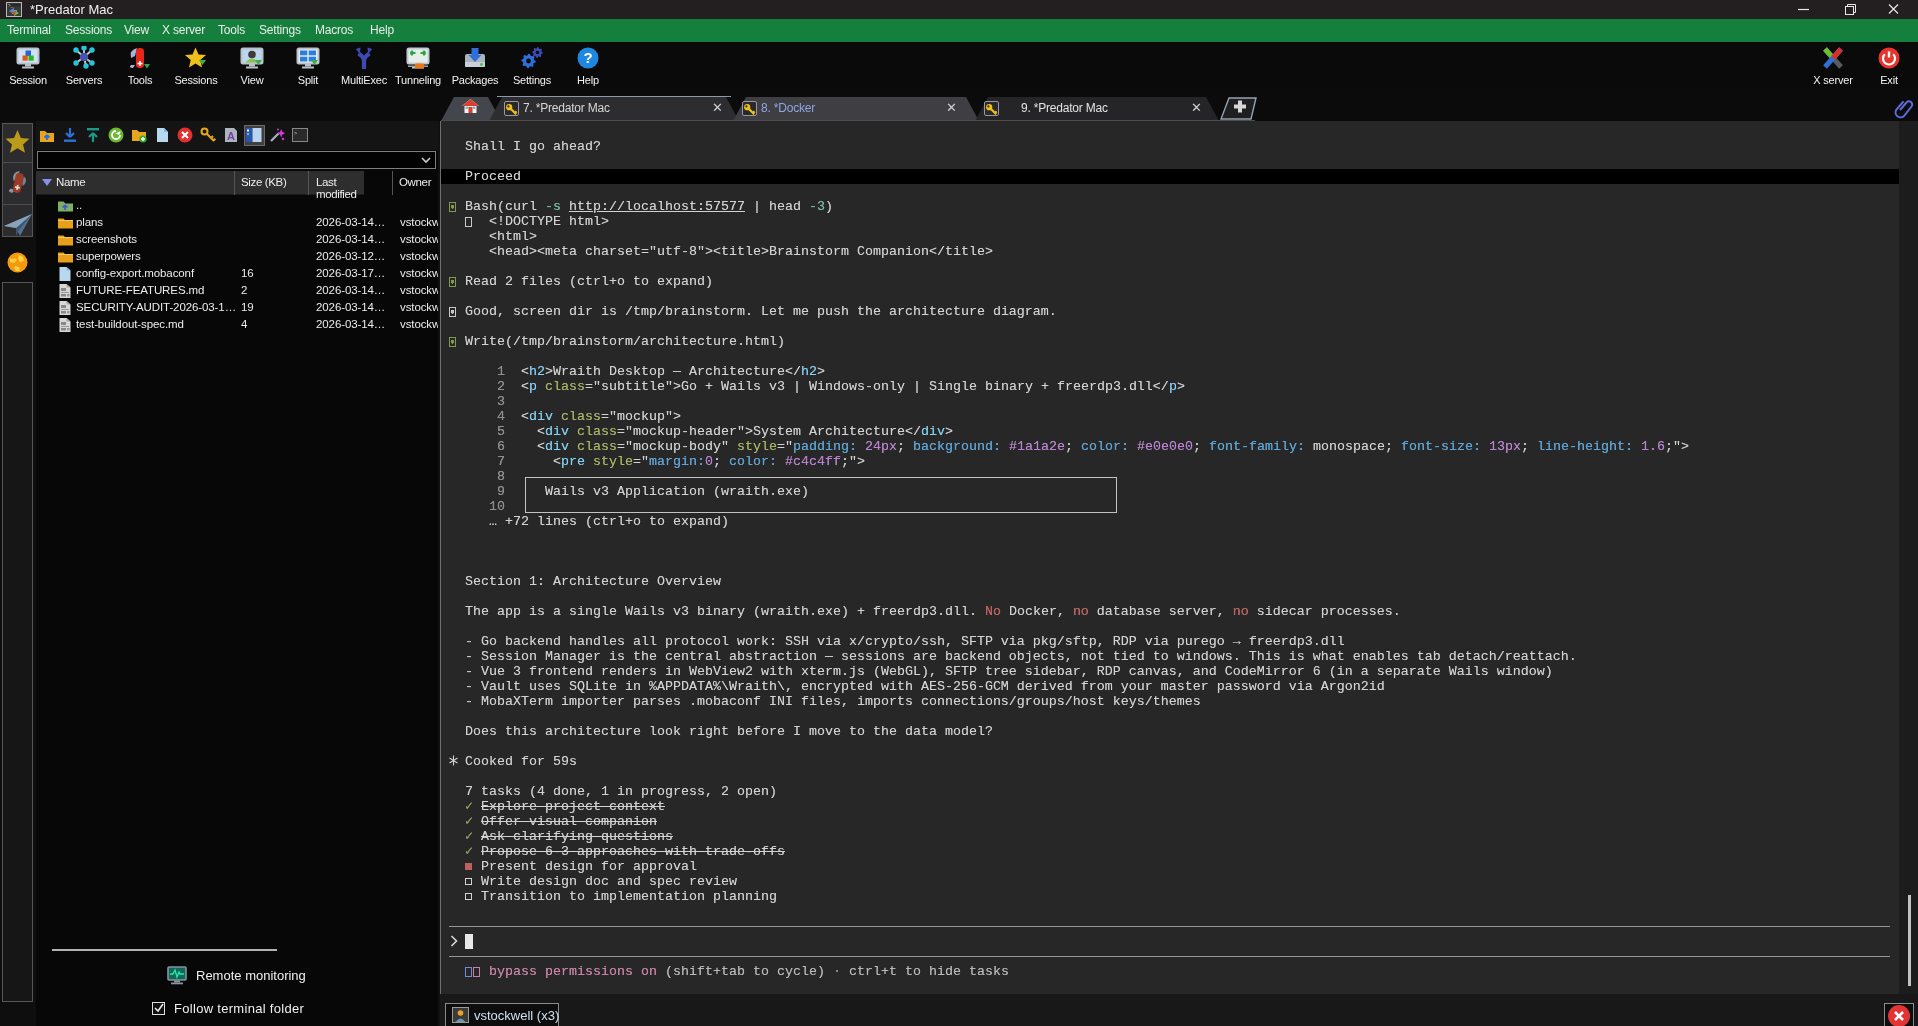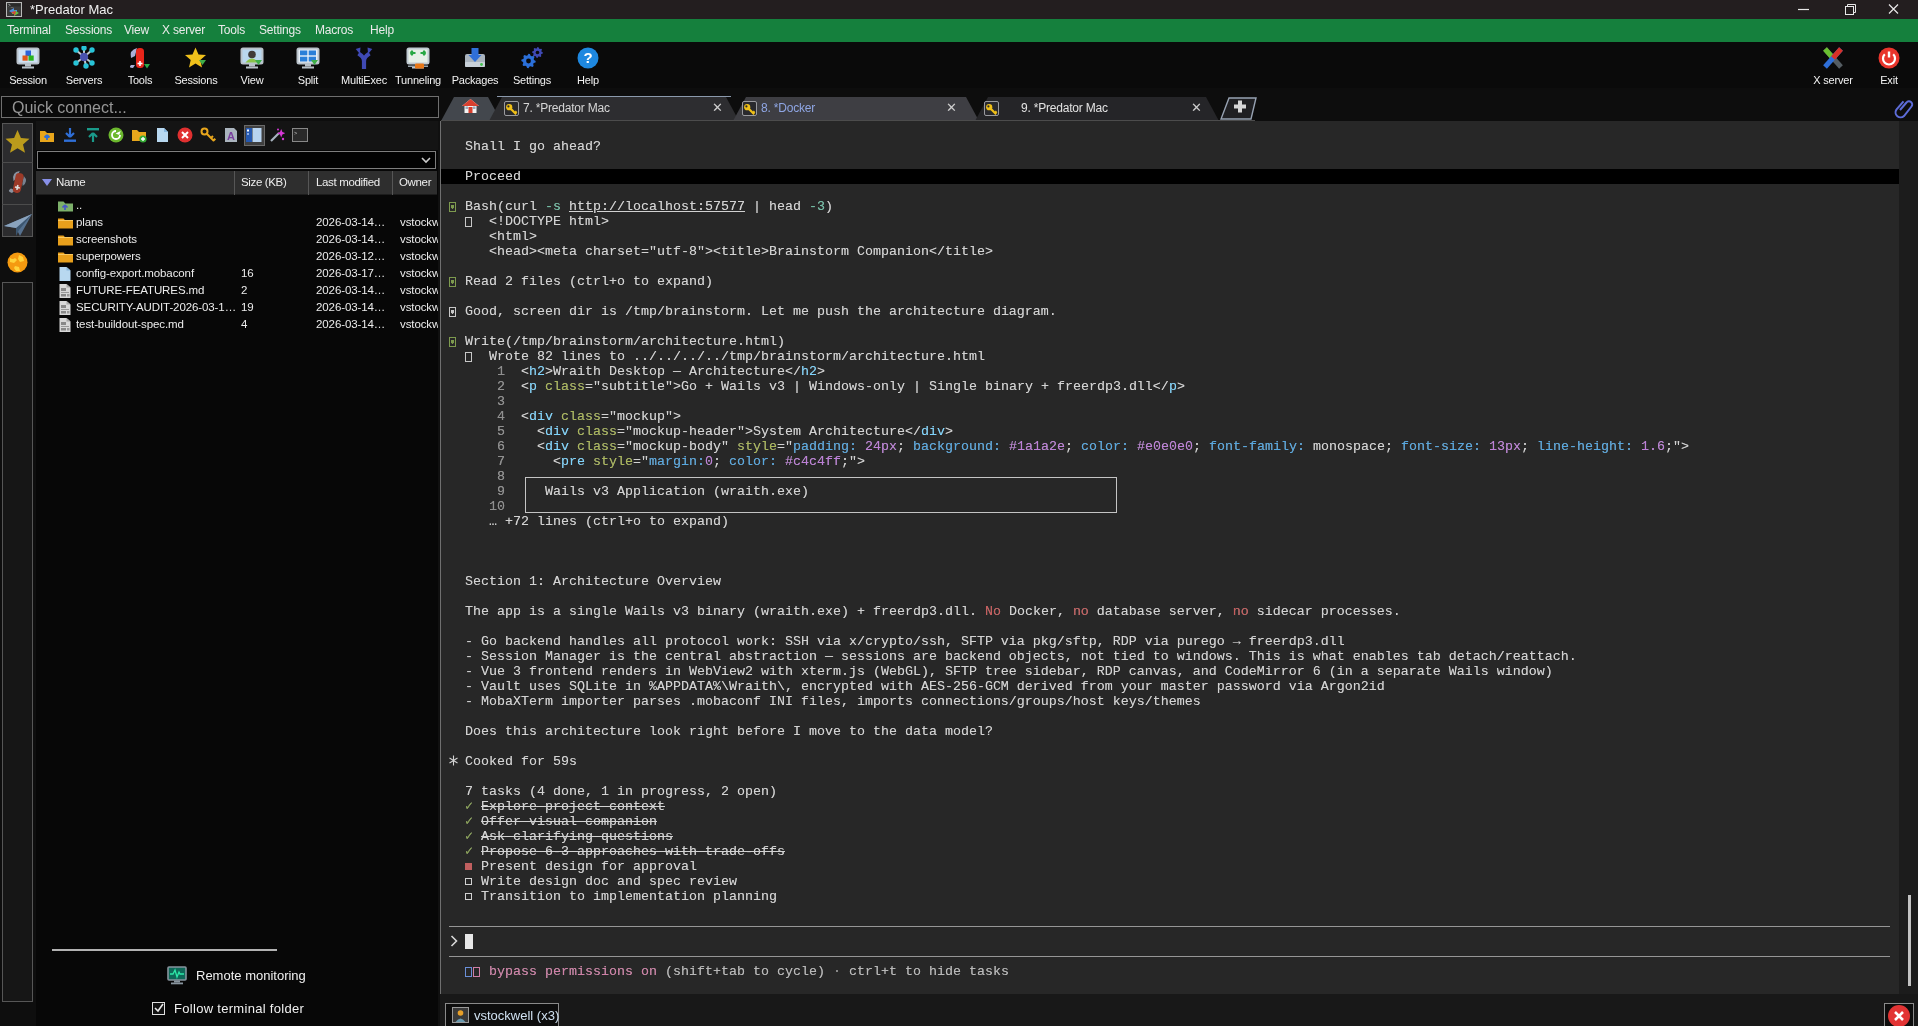--- a/index.html
+++ b/index.html
@@ -26,21 +26,21 @@
 .tabx{position:absolute;font-size:13px;color:#cfcfcf}
 .keyic{position:absolute;width:15px;height:15px;border:1px solid #9a9a9e;border-radius:2px;background:#29292d}
 
 #sidebar{position:absolute;left:0;top:121px;width:36px;height:905px;background:#0e0e0e}
 .sbox{position:absolute;left:2px;width:31px;border:1px solid #565656;background:#2c2c2e}
 
 #fp{position:absolute;left:36px;top:121px;width:402px;height:905px;background:#070707}
 #fptool{position:absolute;left:0;top:0;width:402px;height:29px;background:#141414}
 #fpath{position:absolute;left:1px;top:30px;width:399px;height:18px;background:#020202;border:1px solid #7d7d7d}
 #fpath span{position:absolute;left:3px;top:18px;font-size:10px;color:#dcdcdc}
-#fphead{position:absolute;left:0;top:50px;width:401px;height:24px;background:#2e2e2e;border-bottom:1px solid #1c1c1c}
+#fphead{position:absolute;left:0;top:50px;width:328px;height:24px;background:#2e2e2e;border-bottom:1px solid #1c1c1c}
 #fphead span{position:absolute;top:5px;font-size:11.5px;letter-spacing:-0.35px;color:#ededed}
 .colsep{position:absolute;top:0;width:1px;height:24px;background:#565656}
 .frow{position:absolute;left:0;width:401px;height:17px}
 .frow span{position:absolute;top:2px;font-size:11.5px;letter-spacing:-0.1px;color:#ececec;white-space:nowrap}
 
 #term{position:absolute;left:441px;top:121px;width:1458px;height:873px;background:#272727;overflow:hidden}
 .tl{position:absolute;left:8px;white-space:pre;font-family:"Liberation Mono",monospace;
  font-size:13.333px;line-height:15px;height:15px;color:#d2d2d2;text-shadow:0 0 0.6px rgba(210,210,210,0.55)}
 .cR{color:#7dd3fc}.cG{color:#a9b658}.cB{color:#55a7e0}.cM{color:#bd7fd8}
 .cT{color:#6fbfa5}.cE{color:#c75c5c}.dim{color:#8f8f8f}.lnk{text-decoration:underline}
@@ -211,25 +211,20 @@
         </svg>
         <span class="lbl">X server</span>
       </div>
 <div class="tbi" style="left:1862px;width:54px">
         <svg width="26" height="24" viewBox="0 0 26 24">
           <circle cx="13" cy="12" r="10.5" fill="#e8352c"></circle>
           <path d="M13 5.5 v6" stroke="#fff" stroke-width="2.4"></path>
           <path d="M8.8 8.2 a6 6 0 1 0 8.4 0" fill="none" stroke="#fff" stroke-width="2.2"></path>
         </svg>
         <span class="lbl">Exit</span>
-      </div>
-</div>
-<div id="qcrow">
-<div id="qc">
-        <span>Quick connect...</span>
       </div>
 </div>
 <div class="tab" style="left:441px;width:60px;background:#43474d;clip-path:polygon(13px 0, calc(100% - 13px) 0, 100% 100%, 0 100%);"></div>
 <svg class="abs" style="left:461px;top:97px" width="19" height="18">
       <path d="M9.5 2 L18 9 H15.5 V16 H3.5 V9 H1 Z" fill="#f3f3f3"></path>
       <path d="M9.5 2 L18 9 H1 Z" fill="#d8402f"></path>
       <rect x="7.5" y="10" width="4" height="6" fill="#d8402f"></rect>
       <rect x="4.5" y="9.5" width="2.5" height="2.5" fill="#9ab"></rect>
       <rect x="12" y="9.5" width="2.5" height="2.5" fill="#9ab"></rect>
     </svg>
@@ -477,21 +472,20 @@
 <div class="abs" style="left:0px;top:48px;width:1458px;height:15px;background:#000"></div>
 <div class="tl" style="top:17.5px">  Shall I go ahead?</div>
 <div class="tl" style="top:47.5px">  Proceed</div>
 <div class="tl" style="top:77.5px"><span class="gb gbd" style="color:#7d9a4e"></span> Bash(curl <span class="cT">-s</span> <span class="lnk">http://localhost:57577</span> | head <span class="cT">-3</span>)</div>
 <div class="tl" style="top:92.5px">  <span class="gb" style="color:#c8c8c8"></span>  &lt;!DOCTYPE html&gt;</div>
 <div class="tl" style="top:107.5px">     &lt;html&gt;</div>
 <div class="tl" style="top:122.5px">     &lt;head&gt;&lt;meta charset="utf-8"&gt;&lt;title&gt;Brainstorm Companion&lt;/title&gt;</div>
 <div class="tl" style="top:152.5px"><span class="gb gbd" style="color:#7d9a4e"></span> Read 2 files (ctrl+o to expand)</div>
 <div class="tl" style="top:182.5px"><span class="gb gbd" style="color:#c8c8c8"></span> Good, screen dir is /tmp/brainstorm. Let me push the architecture diagram.</div>
 <div class="tl" style="top:212.5px"><span class="gb gbd" style="color:#7d9a4e"></span> Write(/tmp/brainstorm/architecture.html)</div>
-<div class="tl" style="top:227.5px">  <span class="gb" style="color:#c8c8c8"></span>  Wrote 82 lines to ../../../../tmp/brainstorm/architecture.html</div>
 <div class="tl" style="top:242.5px"><span class="dim">      1</span>  &lt;<span class="cR">h2</span>&gt;Wraith Desktop — Architecture&lt;/<span class="cR">h2</span>&gt;</div>
 <div class="tl" style="top:257.5px"><span class="dim">      2</span>  &lt;<span class="cR">p</span> <span class="cG">class</span>="subtitle"&gt;Go + Wails v3 | Windows-only | Single binary + freerdp3.dll&lt;/<span class="cR">p</span>&gt;</div>
 <div class="tl" style="top:272.5px"><span class="dim">      3</span></div>
 <div class="tl" style="top:287.5px"><span class="dim">      4</span>  &lt;<span class="cR">div</span> <span class="cG">class</span>="mockup"&gt;</div>
 <div class="tl" style="top:302.5px"><span class="dim">      5</span>    &lt;<span class="cR">div</span> <span class="cG">class</span>="mockup-header"&gt;System Architecture&lt;/<span class="cR">div</span>&gt;</div>
 <div class="tl" style="top:317.5px"><span class="dim">      6</span>    &lt;<span class="cR">div</span> <span class="cG">class</span>="mockup-body" <span class="cG">style</span>="<span class="cB">padding:</span> <span class="cM">24px</span>; <span class="cB">background:</span> <span class="cM">#1a1a2e</span>; <span class="cB">color:</span> <span class="cM">#e0e0e0</span>; <span class="cB">font-family:</span> monospace; <span class="cB">font-size:</span> <span class="cM">13px</span>; <span class="cB">line-height:</span> <span class="cM">1.6</span>;"&gt;</div>
 <div class="tl" style="top:332.5px"><span class="dim">      7</span>      &lt;<span class="cR">pre</span> <span class="cG">style</span>="<span class="cB">margin:</span><span class="cM">0</span>; <span class="cB">color:</span> <span class="cM">#c4c4ff</span>;"&gt;</div>
 <div class="tl" style="top:347.5px"><span class="dim">      8</span></div>
 <div class="tl" style="top:362.5px"><span class="dim">      9</span>     Wails v3 Application (wraith.exe)</div>
 <div class="tl" style="top:377.5px"><span class="dim">     10</span></div>

